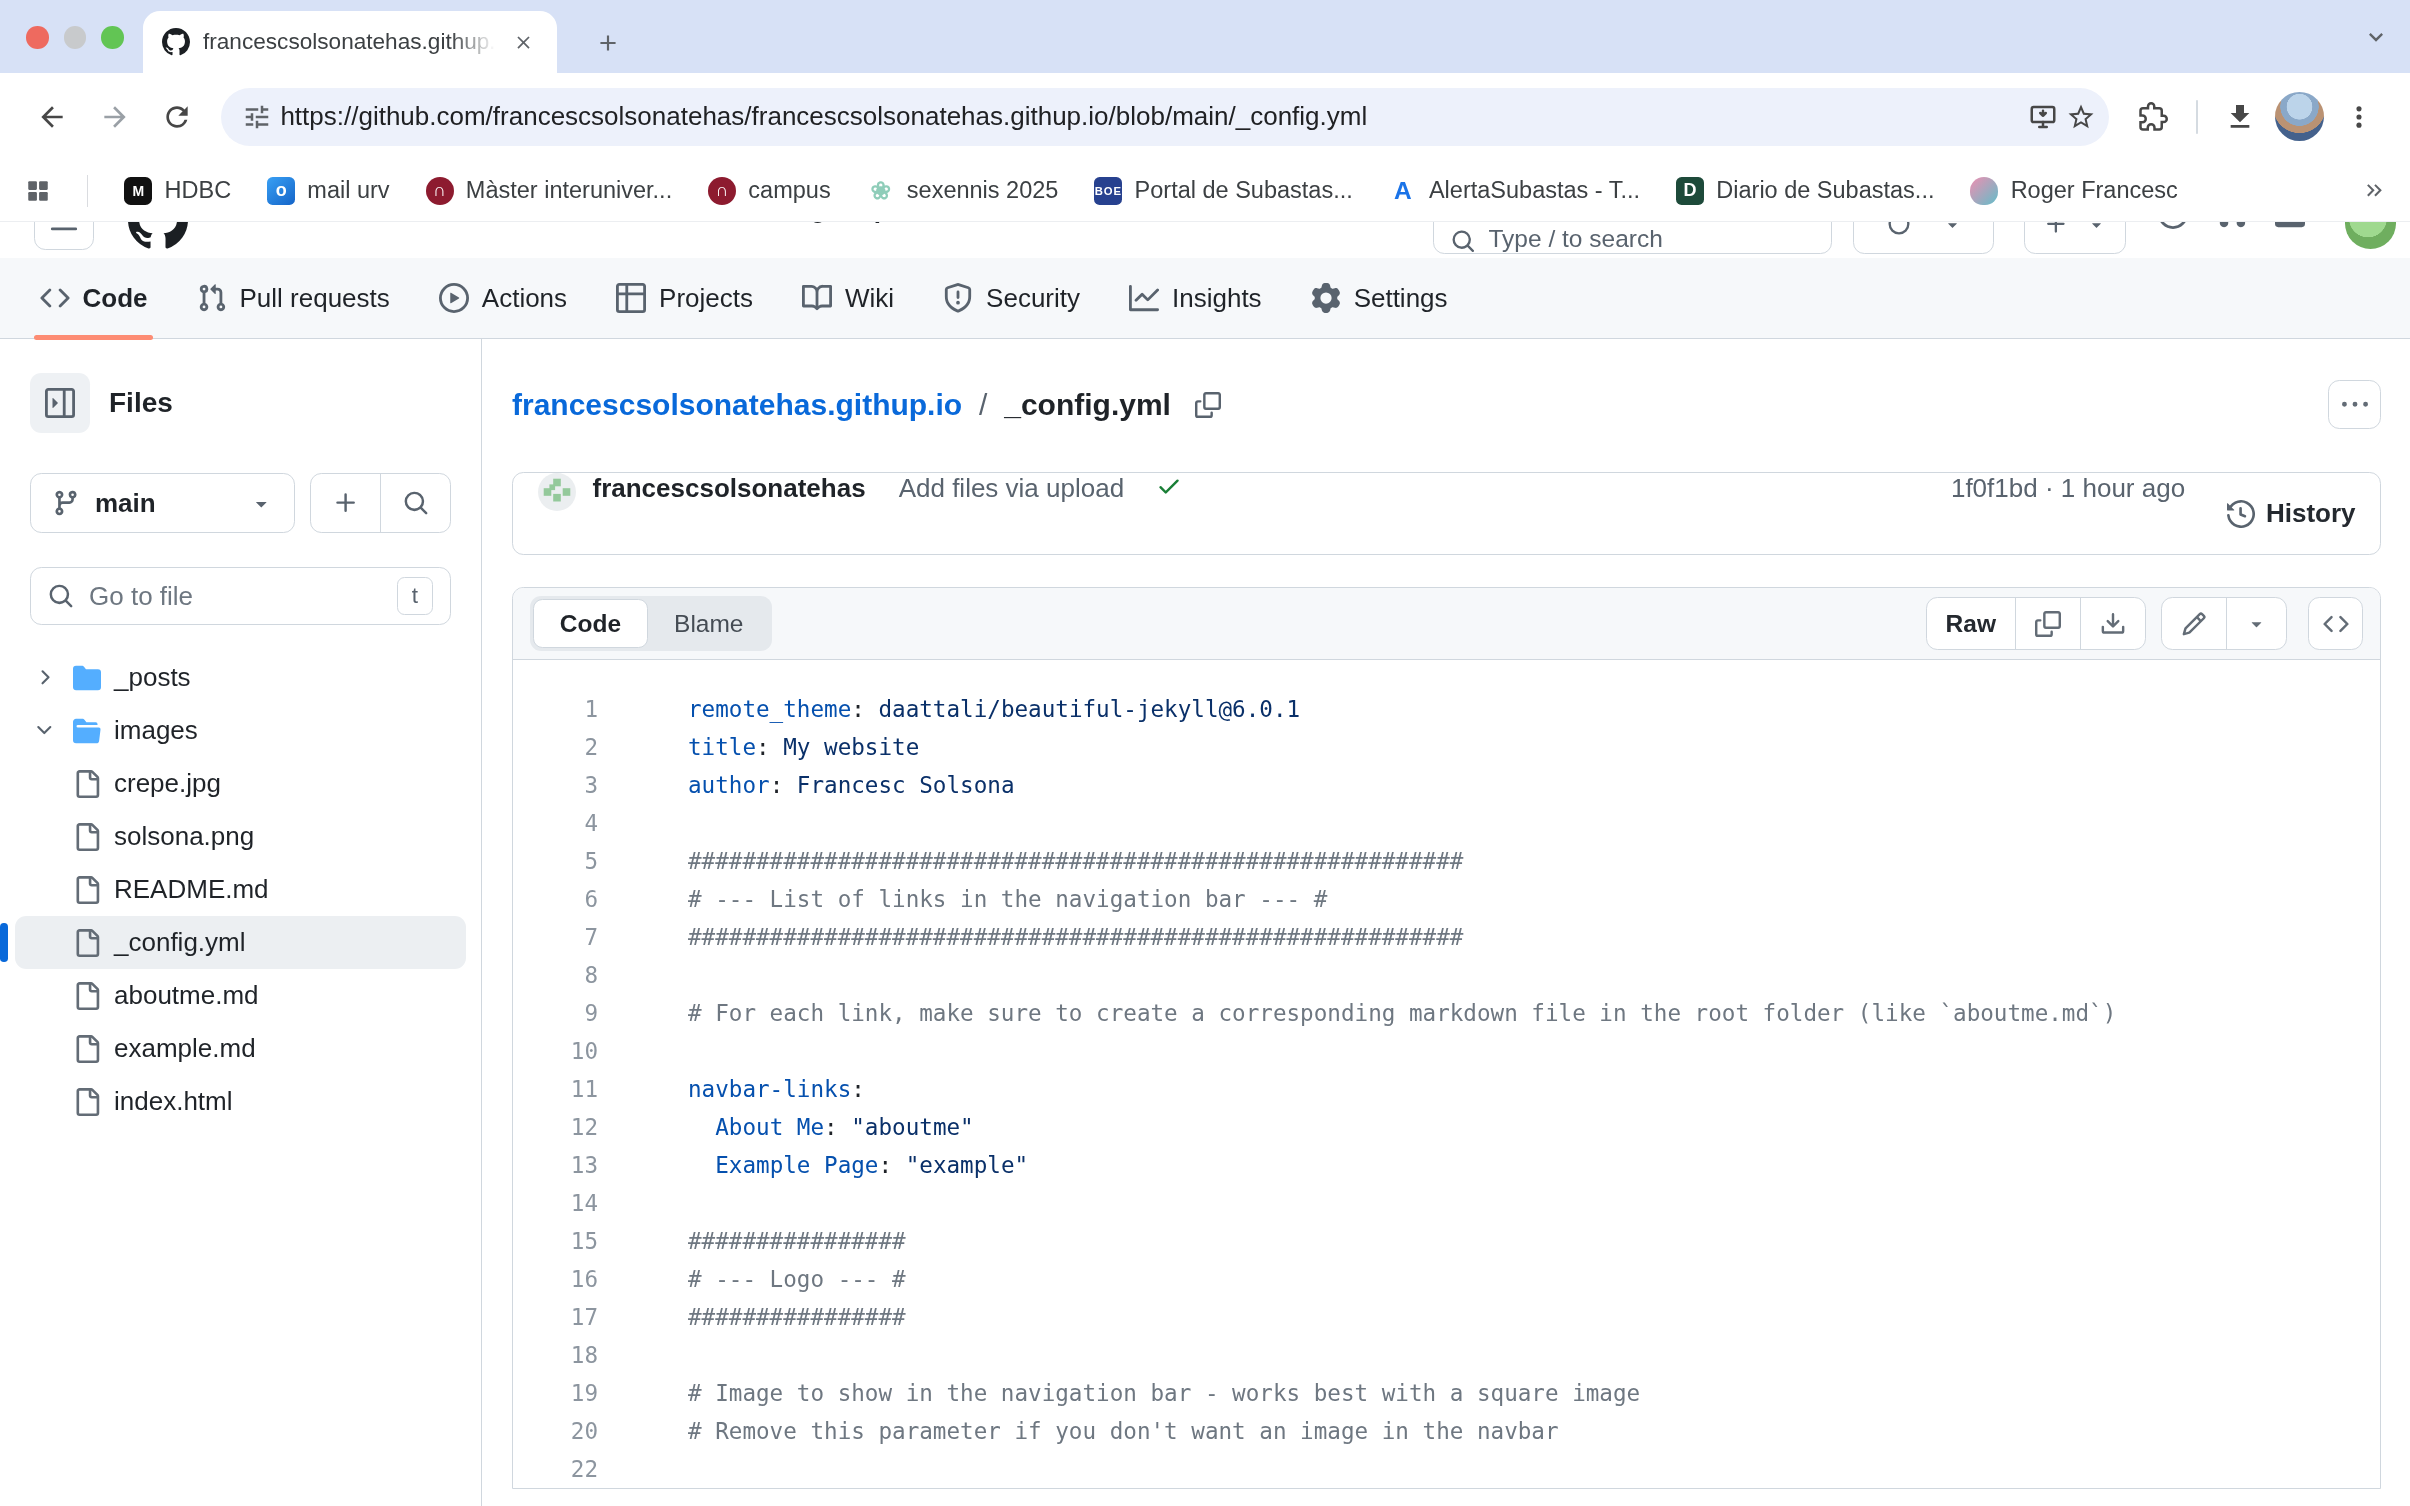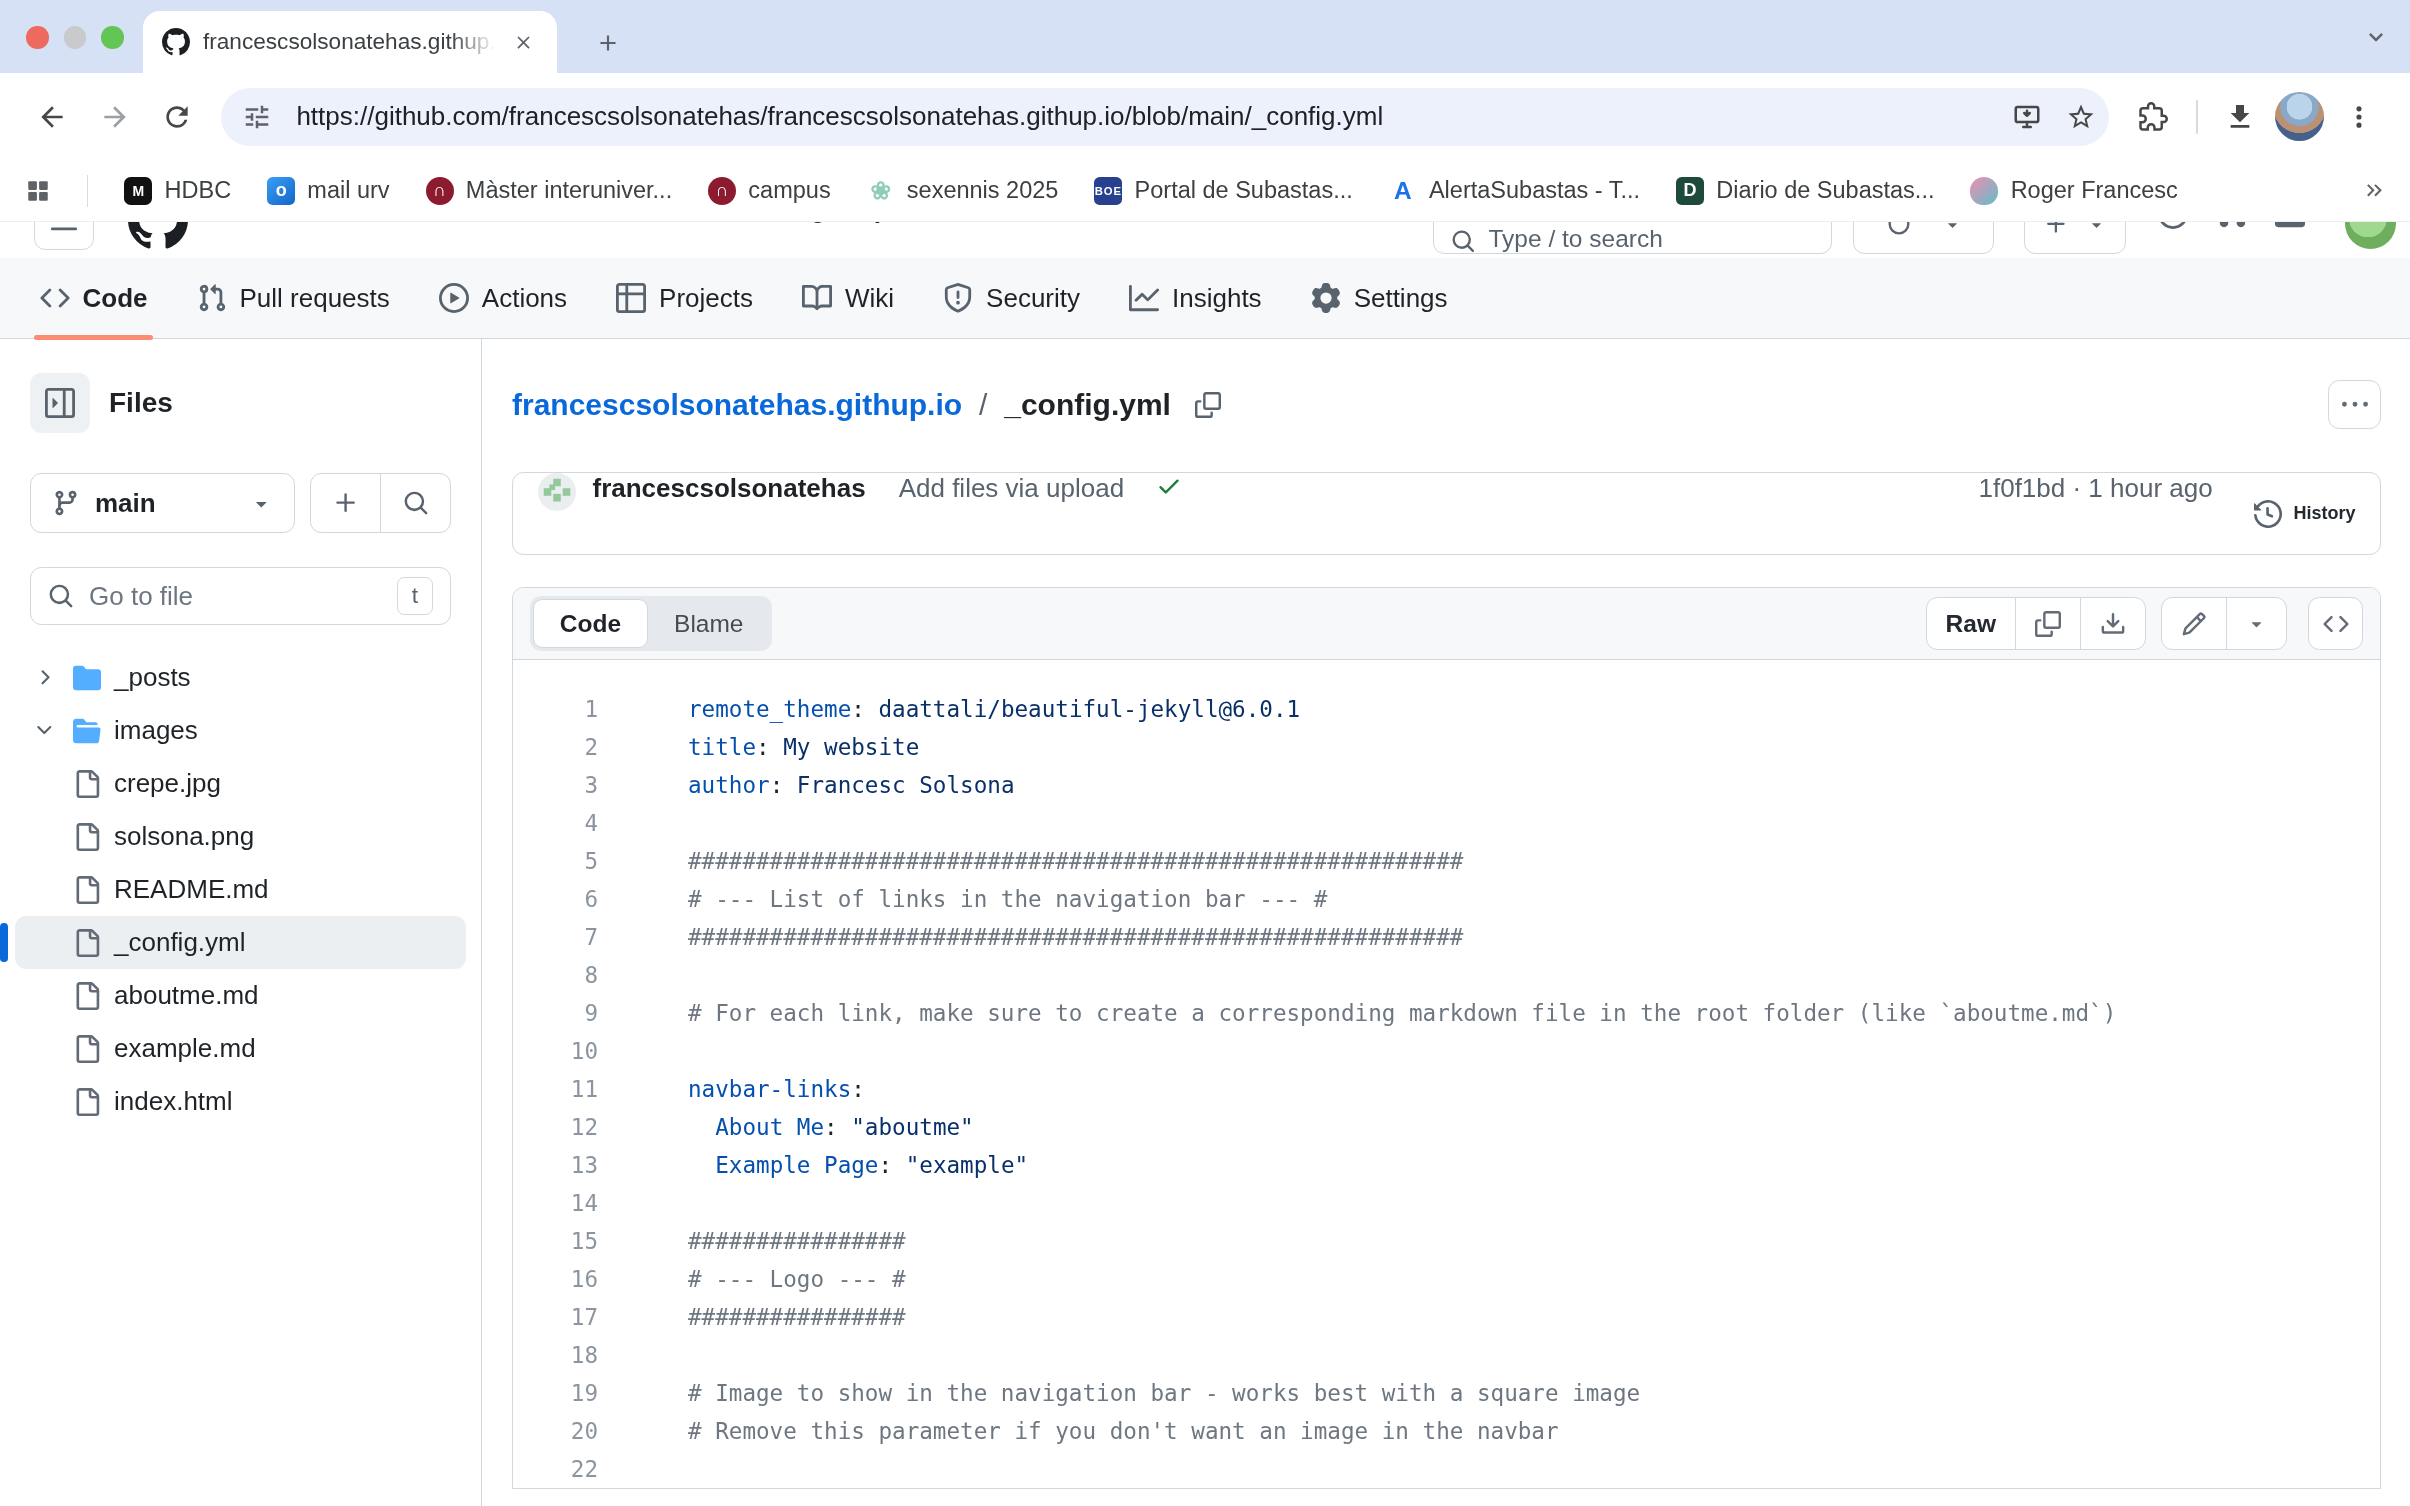--- a/index.html
+++ b/index.html
@@ -18,21 +18,21 @@
   .tab-title { font-size:22.6px; color:#3c4043; white-space:nowrap; overflow:hidden; flex:1;
     -webkit-mask-image:linear-gradient(90deg,#000 85%,transparent); mask-image:linear-gradient(90deg,#000 85%,transparent); }
   .tab-close { width:30px; height:30px; display:flex; align-items:center; justify-content:center; }
   .newtab { position:absolute; left:586px; top:21px; width:43px; height:43px; border-radius:50%;
     display:flex; align-items:center; justify-content:center; }
   .tabsearch { position:absolute; right:21px; top:22.6px; }
 
   .toolbar { height:87px; background:#fff; display:flex; align-items:center; padding:0 24.5px; gap:7.5px; }
   .nav-btn { width:55px; height:55px; border-radius:50%; display:flex; align-items:center; justify-content:center; flex:none; }
   .omnibox { flex:1; height:58px; background:#edf1fb; border-radius:29px; display:flex;
-    align-items:center; padding:0 13px 0 21px; gap:24px; margin:0 9.4px; min-width:0; }
+    align-items:center; padding:0 13px 0 21px; gap:8px; margin:0 9.4px; min-width:0; }
   .omnibox .url { font-size:26px; color:#202124; white-space:nowrap; overflow:hidden; }
   .omni-spacer { flex:1; }
   .tool-sep { width:1.9px; height:34px; background:#d5dbe1; border-radius:0.9px; margin:0 7.5px; }
   .avatar-btn { width:49px; height:49px; border-radius:50%; flex:none;
     background:radial-gradient(circle at 50% 30%, #bcd4ea 0 30%, #8aa8c8 31% 45%, #ba9273 46% 62%, #44618c 63%); }
 
   .bookmarks { height:62px; background:#fff; display:flex; align-items:center; padding:0 24.5px;
     gap:36px; border-bottom:1.9px solid #eceef1; }
   .bm { display:flex; align-items:center; gap:12.2px; font-size:23.5px; color:#3c4043; white-space:nowrap; }
   .bm-ico { width:28px; height:28px; border-radius:5.6px; display:flex; align-items:center;
@@ -103,21 +103,21 @@
   .kebab-btn { margin-left:auto; width:53px; height:49px; border:1.9px solid #d0d7de; border-radius:11.3px;
     display:flex; align-items:center; justify-content:center; color:#636c76; background:#fff; }
 
   .commit-box { margin-top:43px; height:83px; border:1.9px solid #d0d7de; border-radius:11.3px;
     display:flex; padding:0 24.5px; gap:17px; background:#fff; }
   .commit-author { font-size:26px; font-weight:700; }
   .commit-msg { font-size:26px; color:#59636e; margin-left:16px; }
   .commit-check { color:#1a7f37; margin-left:15px; display:flex; }
   .commit-spacer { flex:1; }
   .commit-meta { font-size:26px; color:#59636e; margin-right:24.5px; }
-  .history-btn { display:flex; align-items:center; gap:11.3px; font-size:18px; font-weight:600; color:#24292f; }
+  .history-btn { display:flex; align-items:center; gap:11.3px; font-size:26px; font-weight:600; color:#24292f; }
   .history-btn svg { color:#59636e; }
 
   .code-box { margin-top:32px; border:1.9px solid #d0d7de; border-radius:11.3px 11.3px 0 0; overflow:hidden; }
   .code-head { height:72px; background:#f6f8fa; border-bottom:1.9px solid #d0d7de;
     display:flex; align-items:center; padding:0 17px; }
   .seg { display:flex; background:#e5e9ed; border-radius:11.3px; padding:2.8px; }
   .seg-item { height:49px; padding:0 26px; display:flex; align-items:center; font-size:24.5px; color:#454c54; }
   .seg-item.on { background:#fff; border:1.9px solid #d0d7de; border-radius:9.4px; font-weight:600; color:#1f2328; }
   .head-spacer { flex:1; }
   .btn-group { display:flex; border:1.9px solid #d0d7de; border-radius:11.3px; overflow:hidden; background:#fff; height:53px; }

